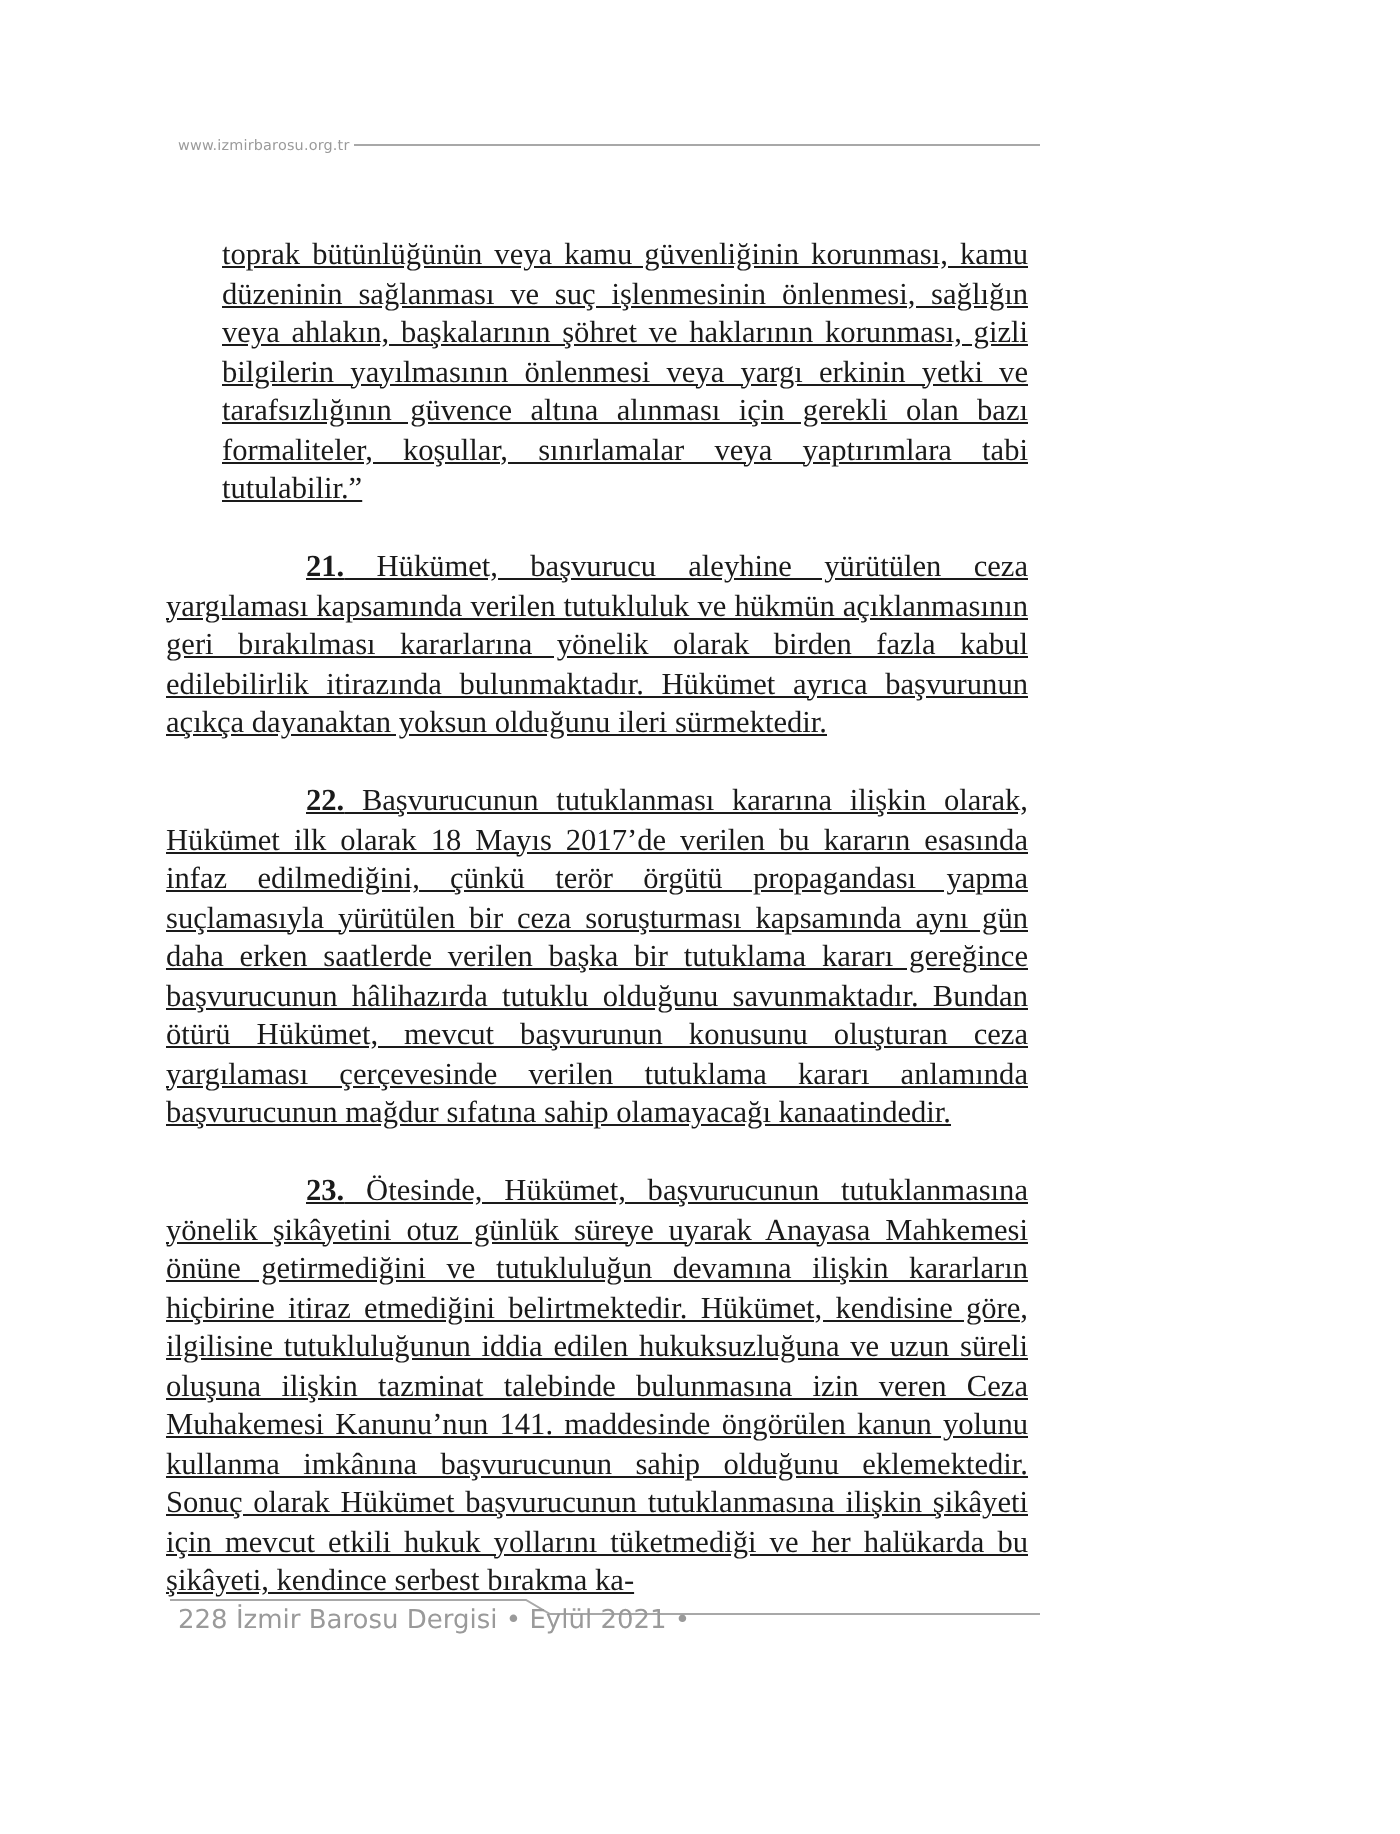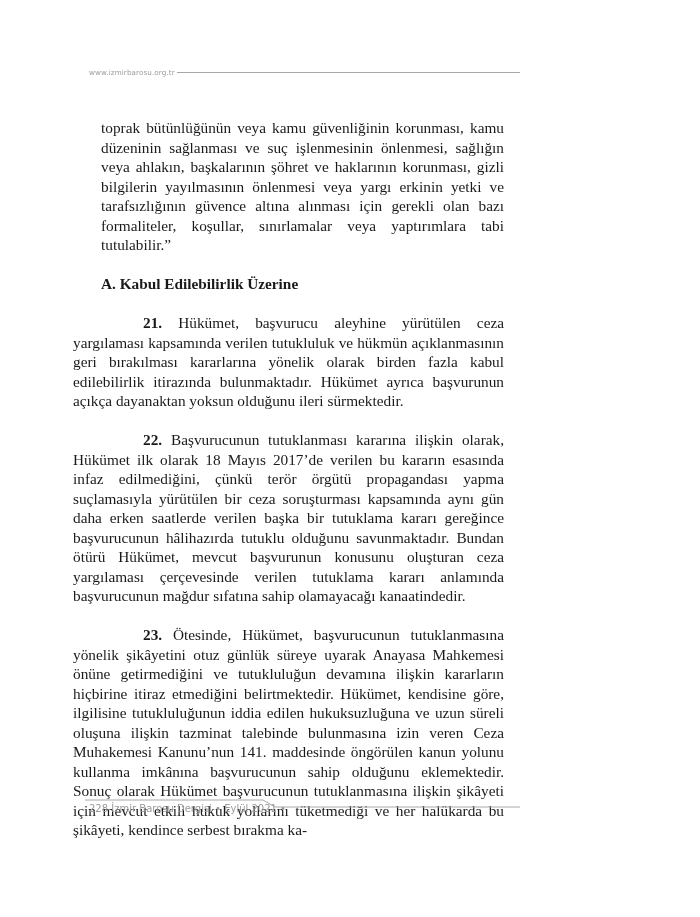--- a/index.html
+++ b/index.html
@@ -34,27 +34,28 @@
     }
     .page-header .rule {
       flex: 1;
       height: 0;
       border-top: 1px solid #a8a8a8;
       margin-left: 2px;
       margin-top: 1px;
     }
     .content {
       position: absolute;
-      left: 73px;
+      left: 83px;
       top: 118px;
       width: 431px;
       font-size: 15.3px;
       line-height: 19.5px;
       text-align: justify;
       hyphens: manual;
+      text-decoration: underline;
     }
     .quote {
       margin: 0 0 0 28px;
       text-align: justify;
     }
     .heading {
       margin: 19.5px 0 0 28px;
       font-weight: bold;
       font-size: 15.3px;
       line-height: 19.5px;
@@ -72,42 +73,41 @@
       left: 89px;
       top: 800px;
       width: 431px;
       height: 16px;
     }
     .page-footer .footer-text {
       position: absolute;
       left: 0;
       top: 3px;
       font-family: "DejaVu Sans", "Liberation Sans", sans-serif;
-      font-size: 10px;
+      font-size: 13px;
       color: #9a9a9a;
       white-space: nowrap;
     }
     .page-footer svg {
       position: absolute;
       left: -4px;
       top: -2px;
     }
   </style>
 </head>
 <body>
 
 <div class="page-header">
   <span class="url">www.izmirbarosu.org.tr</span>
   <span class="rule"></span>
 </div>
 
 <div class="content">
   <p class="quote">toprak bütünlüğünün veya kamu güvenliğinin korunması, kamu düzeninin sağlanması ve suç işlenmesinin önlenmesi, sağlığın veya ahlakın, başkalarının şöhret ve haklarının korunması, gizli bilgilerin yayılmasının önlenmesi veya yargı erkinin yetki ve tarafsızlığının güvence altına alınması için gerekli olan bazı formaliteler, koşullar, sınırlamalar veya yaptırımlara tabi tutulabilir.”</p>
 
-  <div class="heading">A. Kabul Edilebilirlik Üzerine</div>
 
   <p class="para"><span class="num">21.</span><span> Hükümet, başvurucu aleyhine yürütülen ceza yargılaması kap­samında verilen tutukluluk ve hükmün açıklanmasının geri bırakılması kararlarına yönelik olarak birden fazla kabul edilebilirlik itirazında bu­lunmaktadır. Hükümet ayrıca başvurunun açıkça dayanaktan yoksun olduğunu ileri sürmektedir.</span></p>
 
   <p class="para"><span class="num">22.</span><span> Başvurucunun tutuklanması kararına ilişkin olarak, Hükümet ilk olarak 18 Mayıs 2017’de verilen bu kararın esasında infaz edilme­diğini, çünkü terör örgütü propagandası yapma suçlamasıyla yürütülen bir ceza soruşturması kapsamında aynı gün daha erken saatlerde verilen başka bir tutuklama kararı gereğince başvurucunun hâlihazırda tutuklu olduğunu savunmaktadır. Bundan ötürü Hükümet, mevcut başvurunun konusunu oluşturan ceza yargılaması çerçevesinde verilen tutuklama kararı anlamında başvurucunun mağdur sıfatına sahip olamayacağı ka­naatindedir.</span></p>
 
   <p class="para"><span class="num">23.</span><span> Ötesinde, Hükümet, başvurucunun tutuklanmasına yönelik şikâyetini otuz günlük süreye uyarak Anayasa Mahkemesi önüne getir­mediğini ve tutukluluğun devamına ilişkin kararların hiçbirine itiraz et­mediğini belirtmektedir. Hükümet, kendisine göre, ilgilisine tutuklulu­ğunun iddia edilen hukuksuzluğuna ve uzun süreli oluşuna ilişkin tazmi­nat talebinde bulunmasına izin veren Ceza Muhakemesi Kanunu’nun 141. maddesinde öngörülen kanun yolunu kullanma imkânına başvuru­cunun sahip olduğunu eklemektedir. Sonuç olarak Hükümet başvuru­cunun tutuklanmasına ilişkin şikâyeti için mevcut etkili hukuk yollarını tüketmediği ve her halükarda bu şikâyeti, kendince serbest bırakma ka-</span></p>
 </div>
 
 <div class="page-footer">
   <svg width="440" height="14" viewBox="0 0 440 14">

